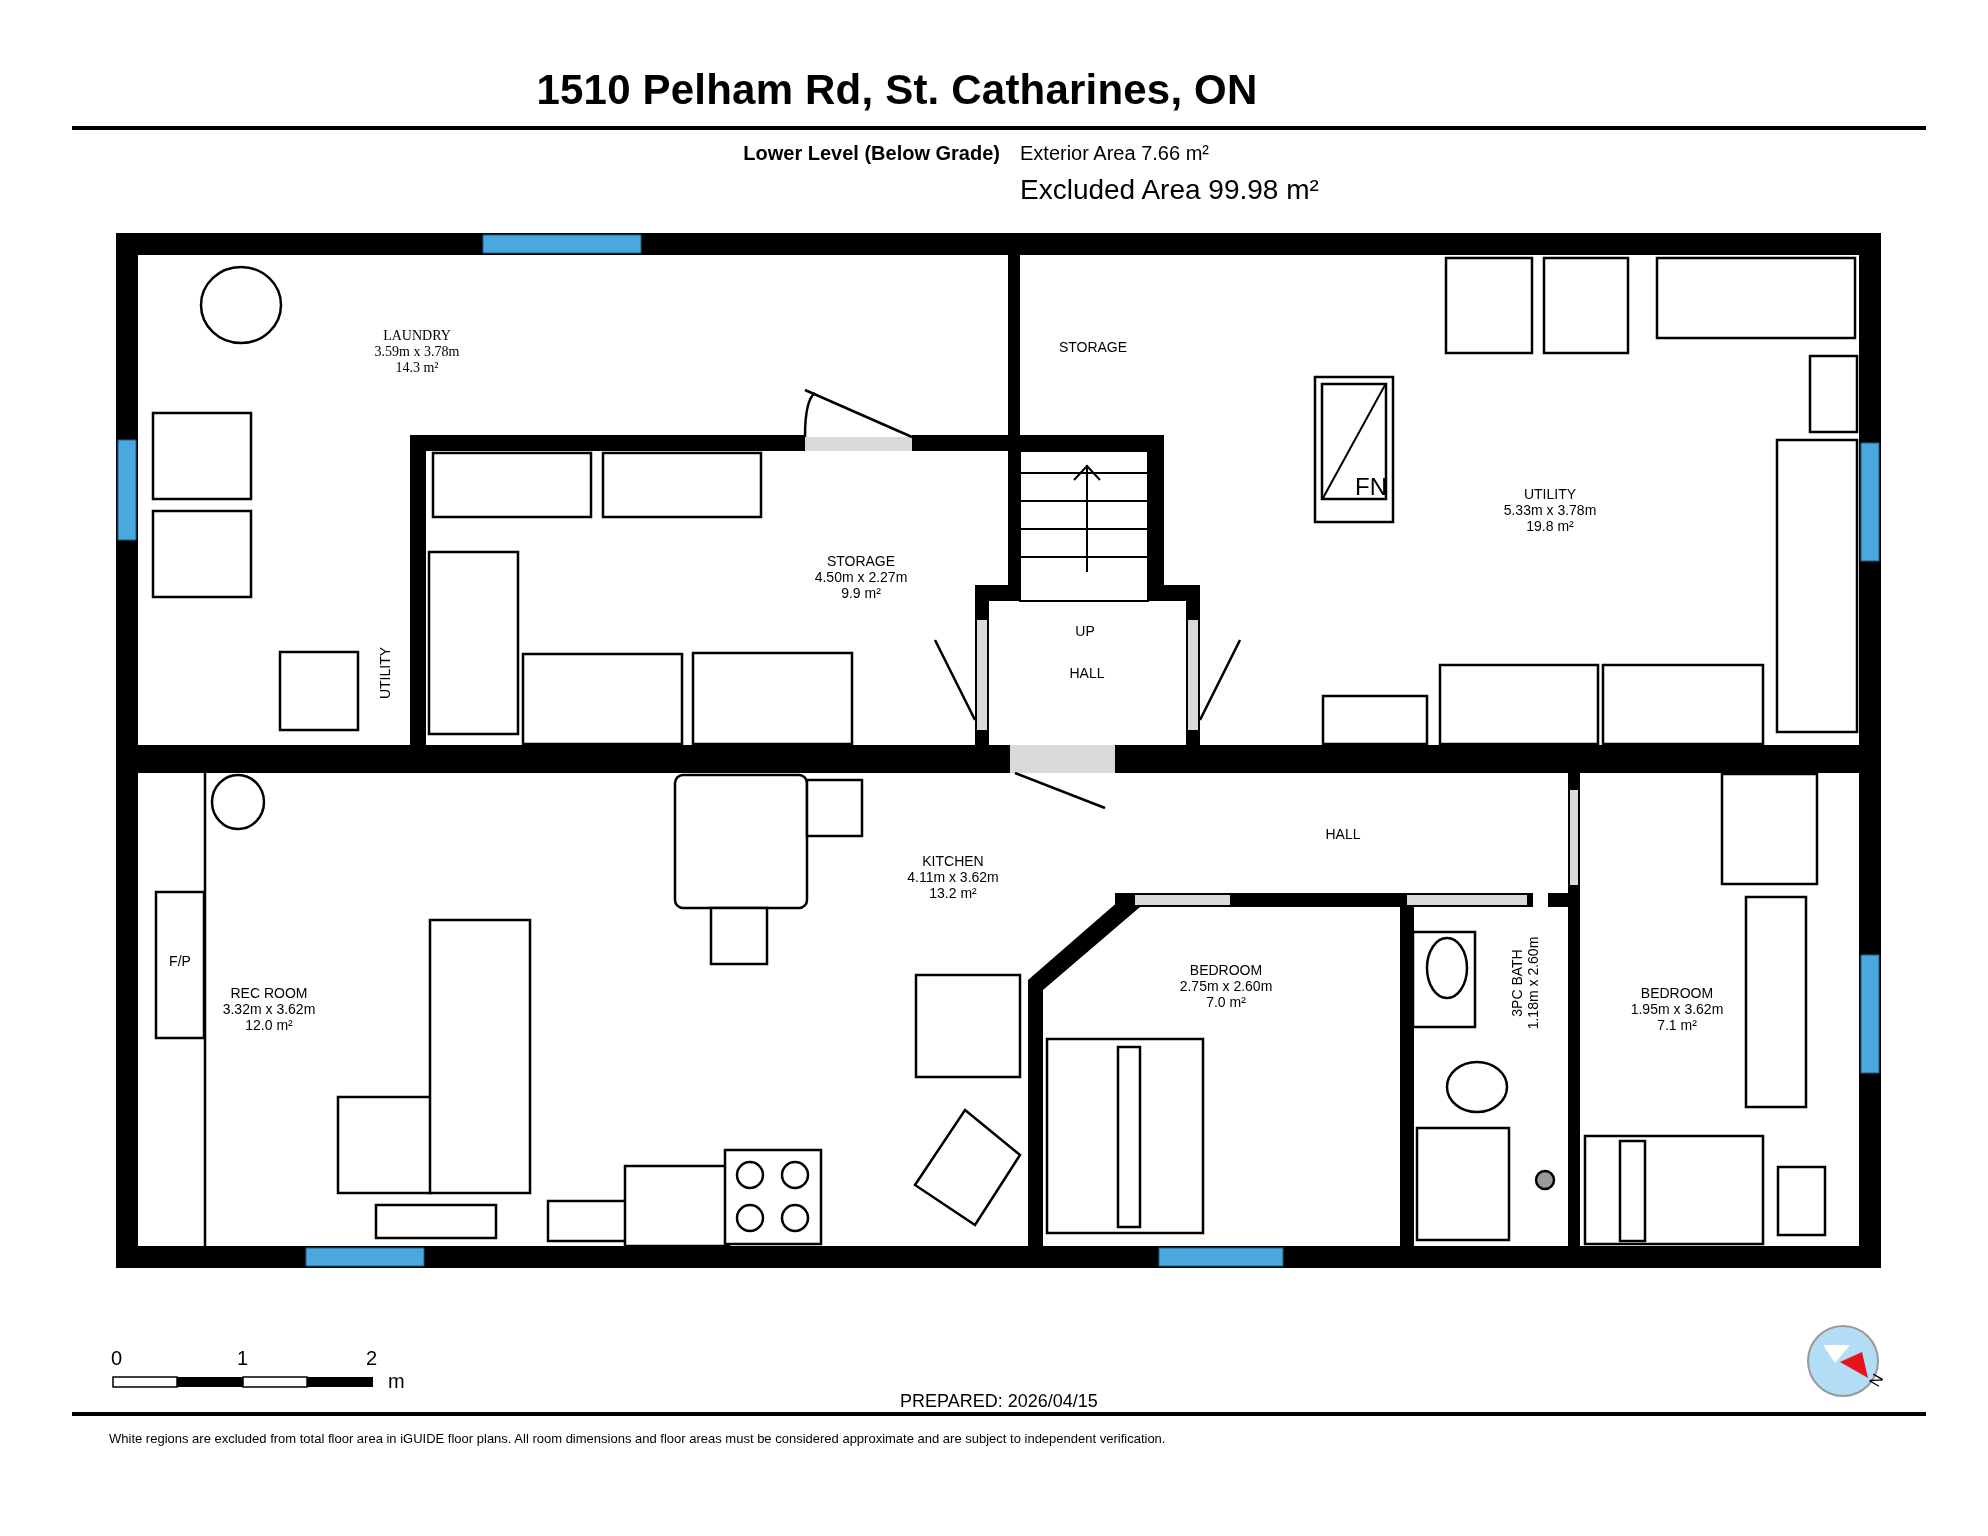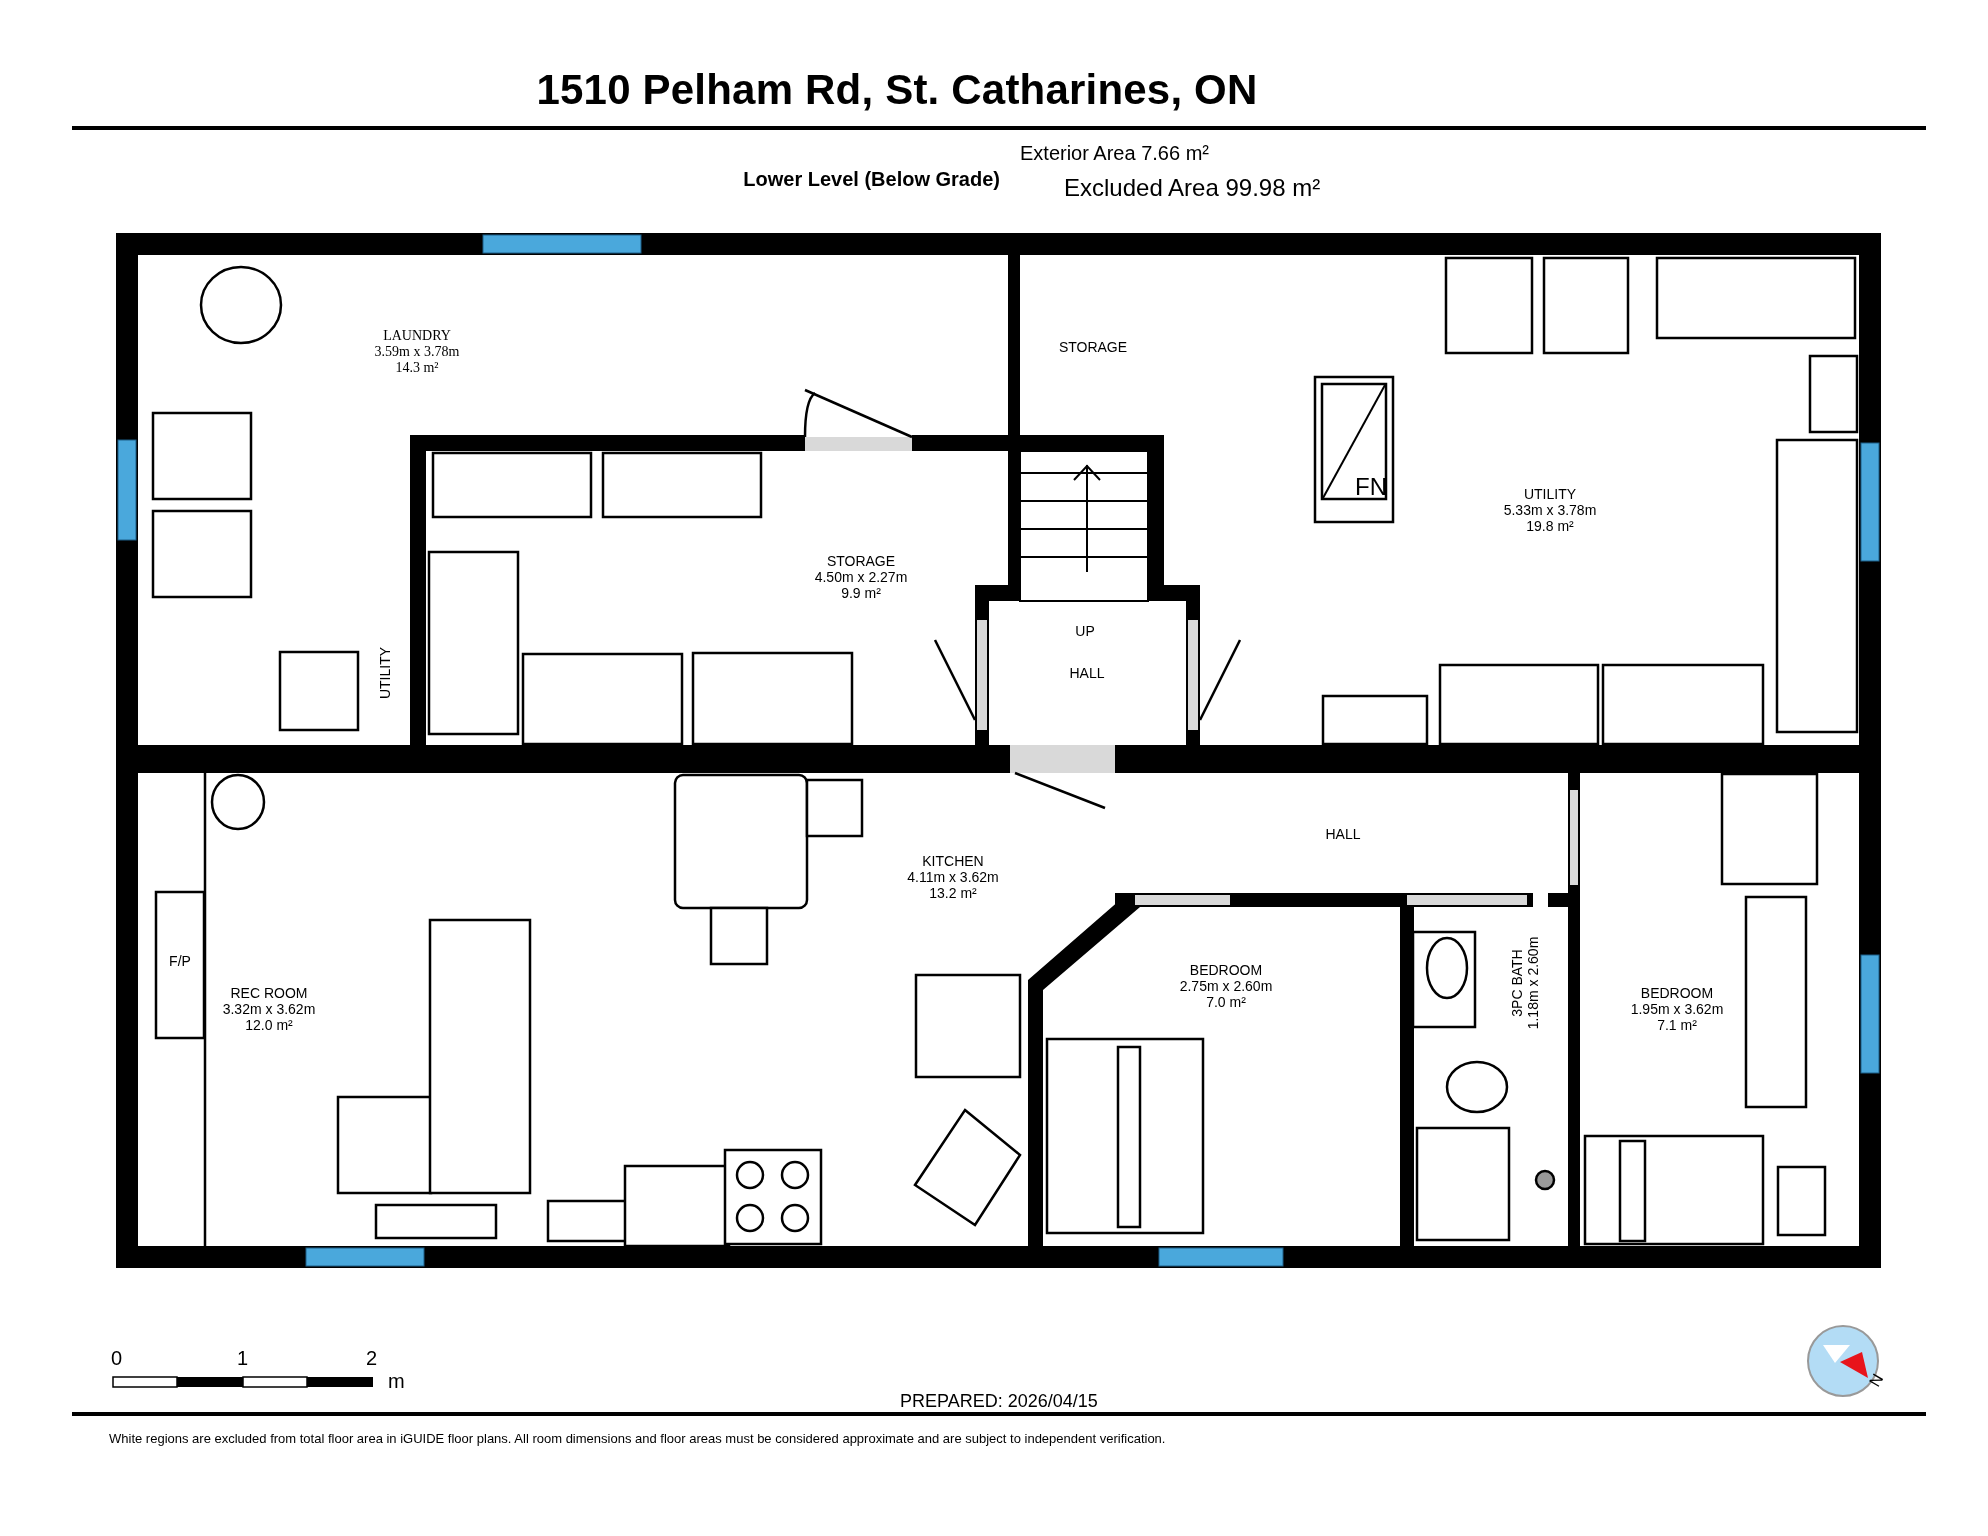--- a/index.html
+++ b/index.html
@@ -1,22 +1,22 @@
 <!DOCTYPE html>
 <html><head>
 <meta charset="utf-8">
 <style>
   html,body{margin:0;padding:0;background:#fff;}
   body{width:1988px;height:1536px;position:relative;overflow:hidden;font-family:"Liberation Sans",sans-serif;color:#000;}
   .abs{position:absolute;}
   #title{left:0;width:1794px;top:66px;text-align:center;font-size:42px;font-weight:bold;letter-spacing:0.2px;}
   .rule{position:absolute;left:72px;width:1854px;height:4px;background:#000;}
-  #level{left:600px;top:142px;width:400px;text-align:right;font-size:20px;font-weight:bold;margin-top:26px;}
+  #level{left:600px;top:142px;width:400px;text-align:right;font-size:20px;font-weight:bold;}
   #ext{left:1020px;top:142px;font-size:20px;}
-  #exc{left:1020px;top:174px;font-size:24px;margin-left:44px;}
+  #exc{left:1020px;top:174px;font-size:28px;}
   .lbl{position:absolute;font-size:14px;text-align:center;line-height:16px;transform:translateX(-50%);white-space:nowrap;}
   #plan{position:absolute;left:0;top:0;}
   #prepared{left:900px;top:1366px;font-size:18px;margin-top:25px;}
   #disclaimer{left:78px;top:1431px;font-size:13px;margin-left:31px;}
 </style>
 </head>
 <body>
 
 <div id="title" class="abs">1510 Pelham Rd, St. Catharines, ON</div>
 <div class="rule" style="top:126px;"></div>

